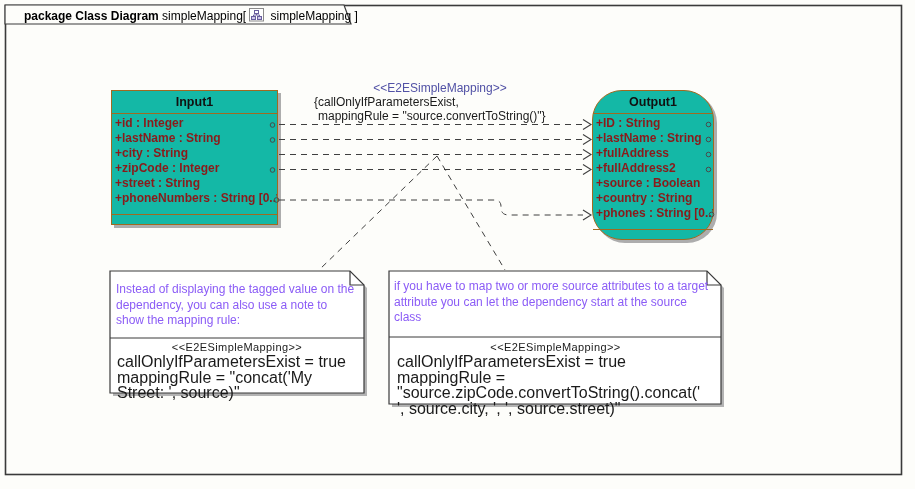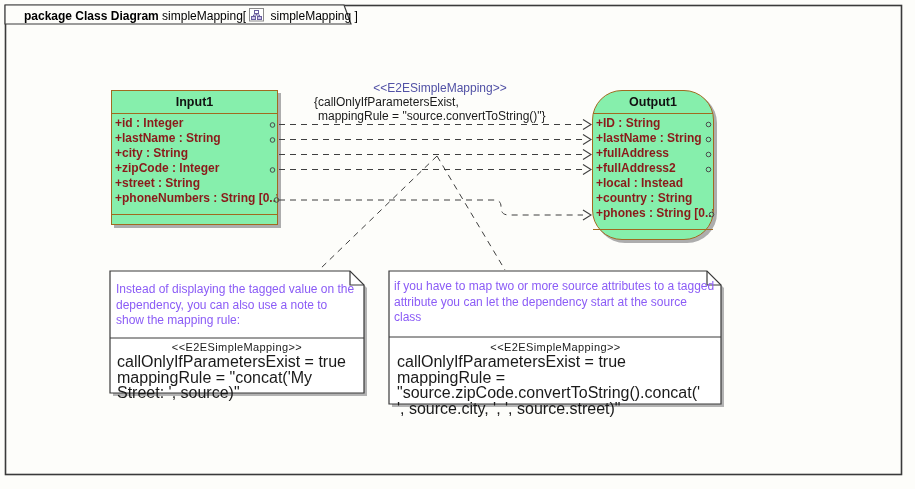--- a/index.html
+++ b/index.html
@@ -1,20 +1,20 @@
 <!DOCTYPE html>
 <html><head>
 <meta charset="utf-8">
 <style>
   html,body{margin:0;padding:0;}
   body{font-family:"Liberation Sans",sans-serif;background:#ffffff;}
   #page{position:relative;width:915px;height:489px;background:#FDFDFA;overflow:hidden;}
 
   
-  .classbox{position:absolute;background:#86efac;border:1px solid #A16A21;
+  .classbox{position:absolute;background:#14b8a6;border:1px solid #A16A21;
             box-shadow:3px 3px 0 #ADADAD;z-index:1;}
   .classbox .title{height:22px;border-bottom:1px solid #A16A21;text-align:center;
             font-weight:bold;font-size:12.5px;color:#111;line-height:23px;}
   .classbox .attrs{padding:2px 0 0 3px;overflow:hidden;}
   .classbox .attrs .row{height:15px;line-height:15px;font-size:12px;color:#8B1A1A;white-space:nowrap;font-weight:bold;}
   .classbox .empty-compartment{border-top:1px solid #A16A21;height:9px;}
 
   
   #overlay{position:absolute;left:0;top:0;z-index:2;}
 
@@ -51,21 +51,21 @@
     <div class="empty-compartment"></div>
   </div>
 
   <div class="classbox" style="left:592px;top:90px;width:120px;border-radius:30px;">
     <div class="title">Output1</div>
     <div class="attrs" style="height:113px;">
       <div class="row">+ID : String</div>
       <div class="row">+lastName : String</div>
       <div class="row">+fullAddress</div>
       <div class="row">+fullAddress2</div>
-      <div class="row">+local : Instead</div>
+      <div class="row">+source : Boolean</div>
       <div class="row">+country : String</div>
       <div class="row">+phones : String [0..*]</div>
     </div>
     <div class="empty-compartment"></div>
   </div>
 
   <svg id="overlay" width="915" height="489">
 
     <rect x="5.5" y="5.5" width="896" height="469" fill="none" stroke="#3A3A3A" stroke-width="1.6"></rect>
 
@@ -137,21 +137,21 @@
 
   <div class="txt note-body" style="left:116px;top:282px;width:244px;">Instead of displaying the tagged value on the
 dependency, you can also use a note to
 show the mapping rule:</div>
   <div class="txt note-tags" style="left:112px;top:340px;width:250px;">
     <div class="stereo">&lt;&lt;E2ESimpleMapping&gt;&gt;</div>
     <div class="tags">callOnlyIfParametersExist = true
 mappingRule = "concat('My Street: ', source)"</div>
   </div>
 
-  <div class="txt note-body" style="left:394px;top:279px;width:324px;">if you have to map two or more source attributes to a tagged
+  <div class="txt note-body" style="left:394px;top:279px;width:324px;">if you have to map two or more source attributes to a target
 attribute you can let the dependency start at the source
 class</div>
   <div class="txt note-tags" style="left:392px;top:340px;width:327px;">
     <div class="stereo">&lt;&lt;E2ESimpleMapping&gt;&gt;</div>
     <div class="tags">callOnlyIfParametersExist = true
 mappingRule = "source.zipCode.convertToString().concat('
 ', source.city, ', ', source.street)"</div>
   </div>
 
 </div>

